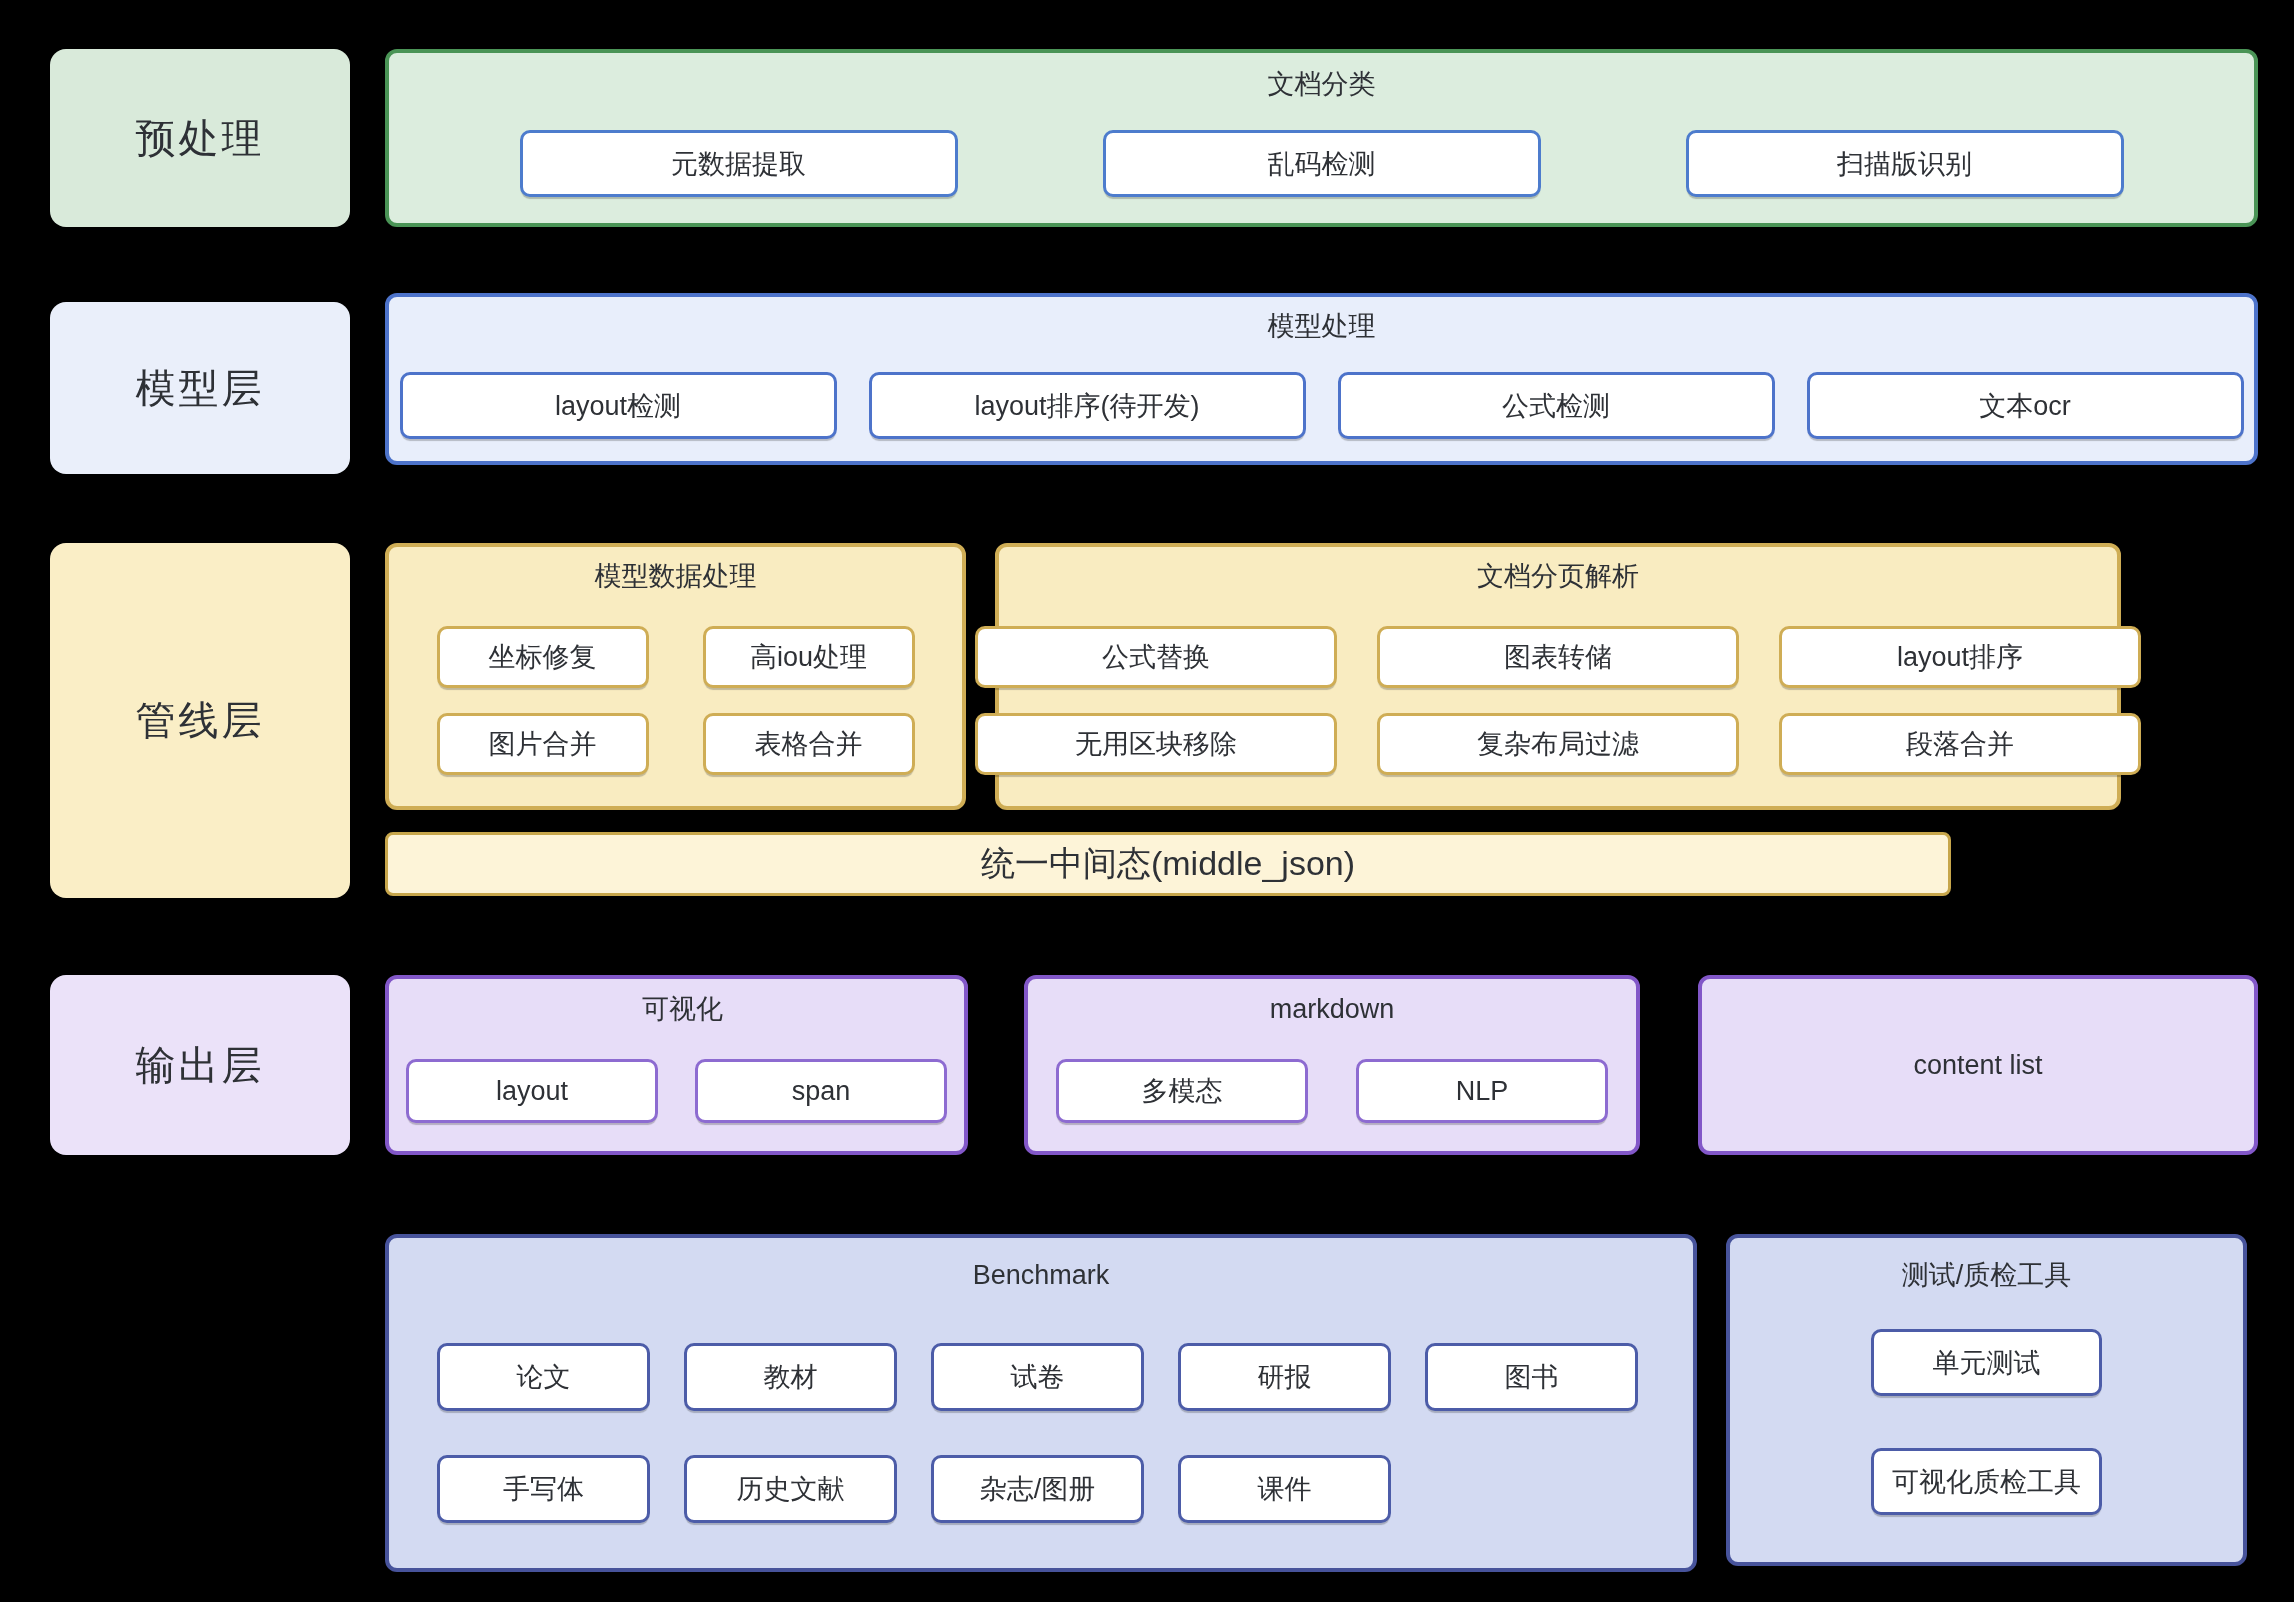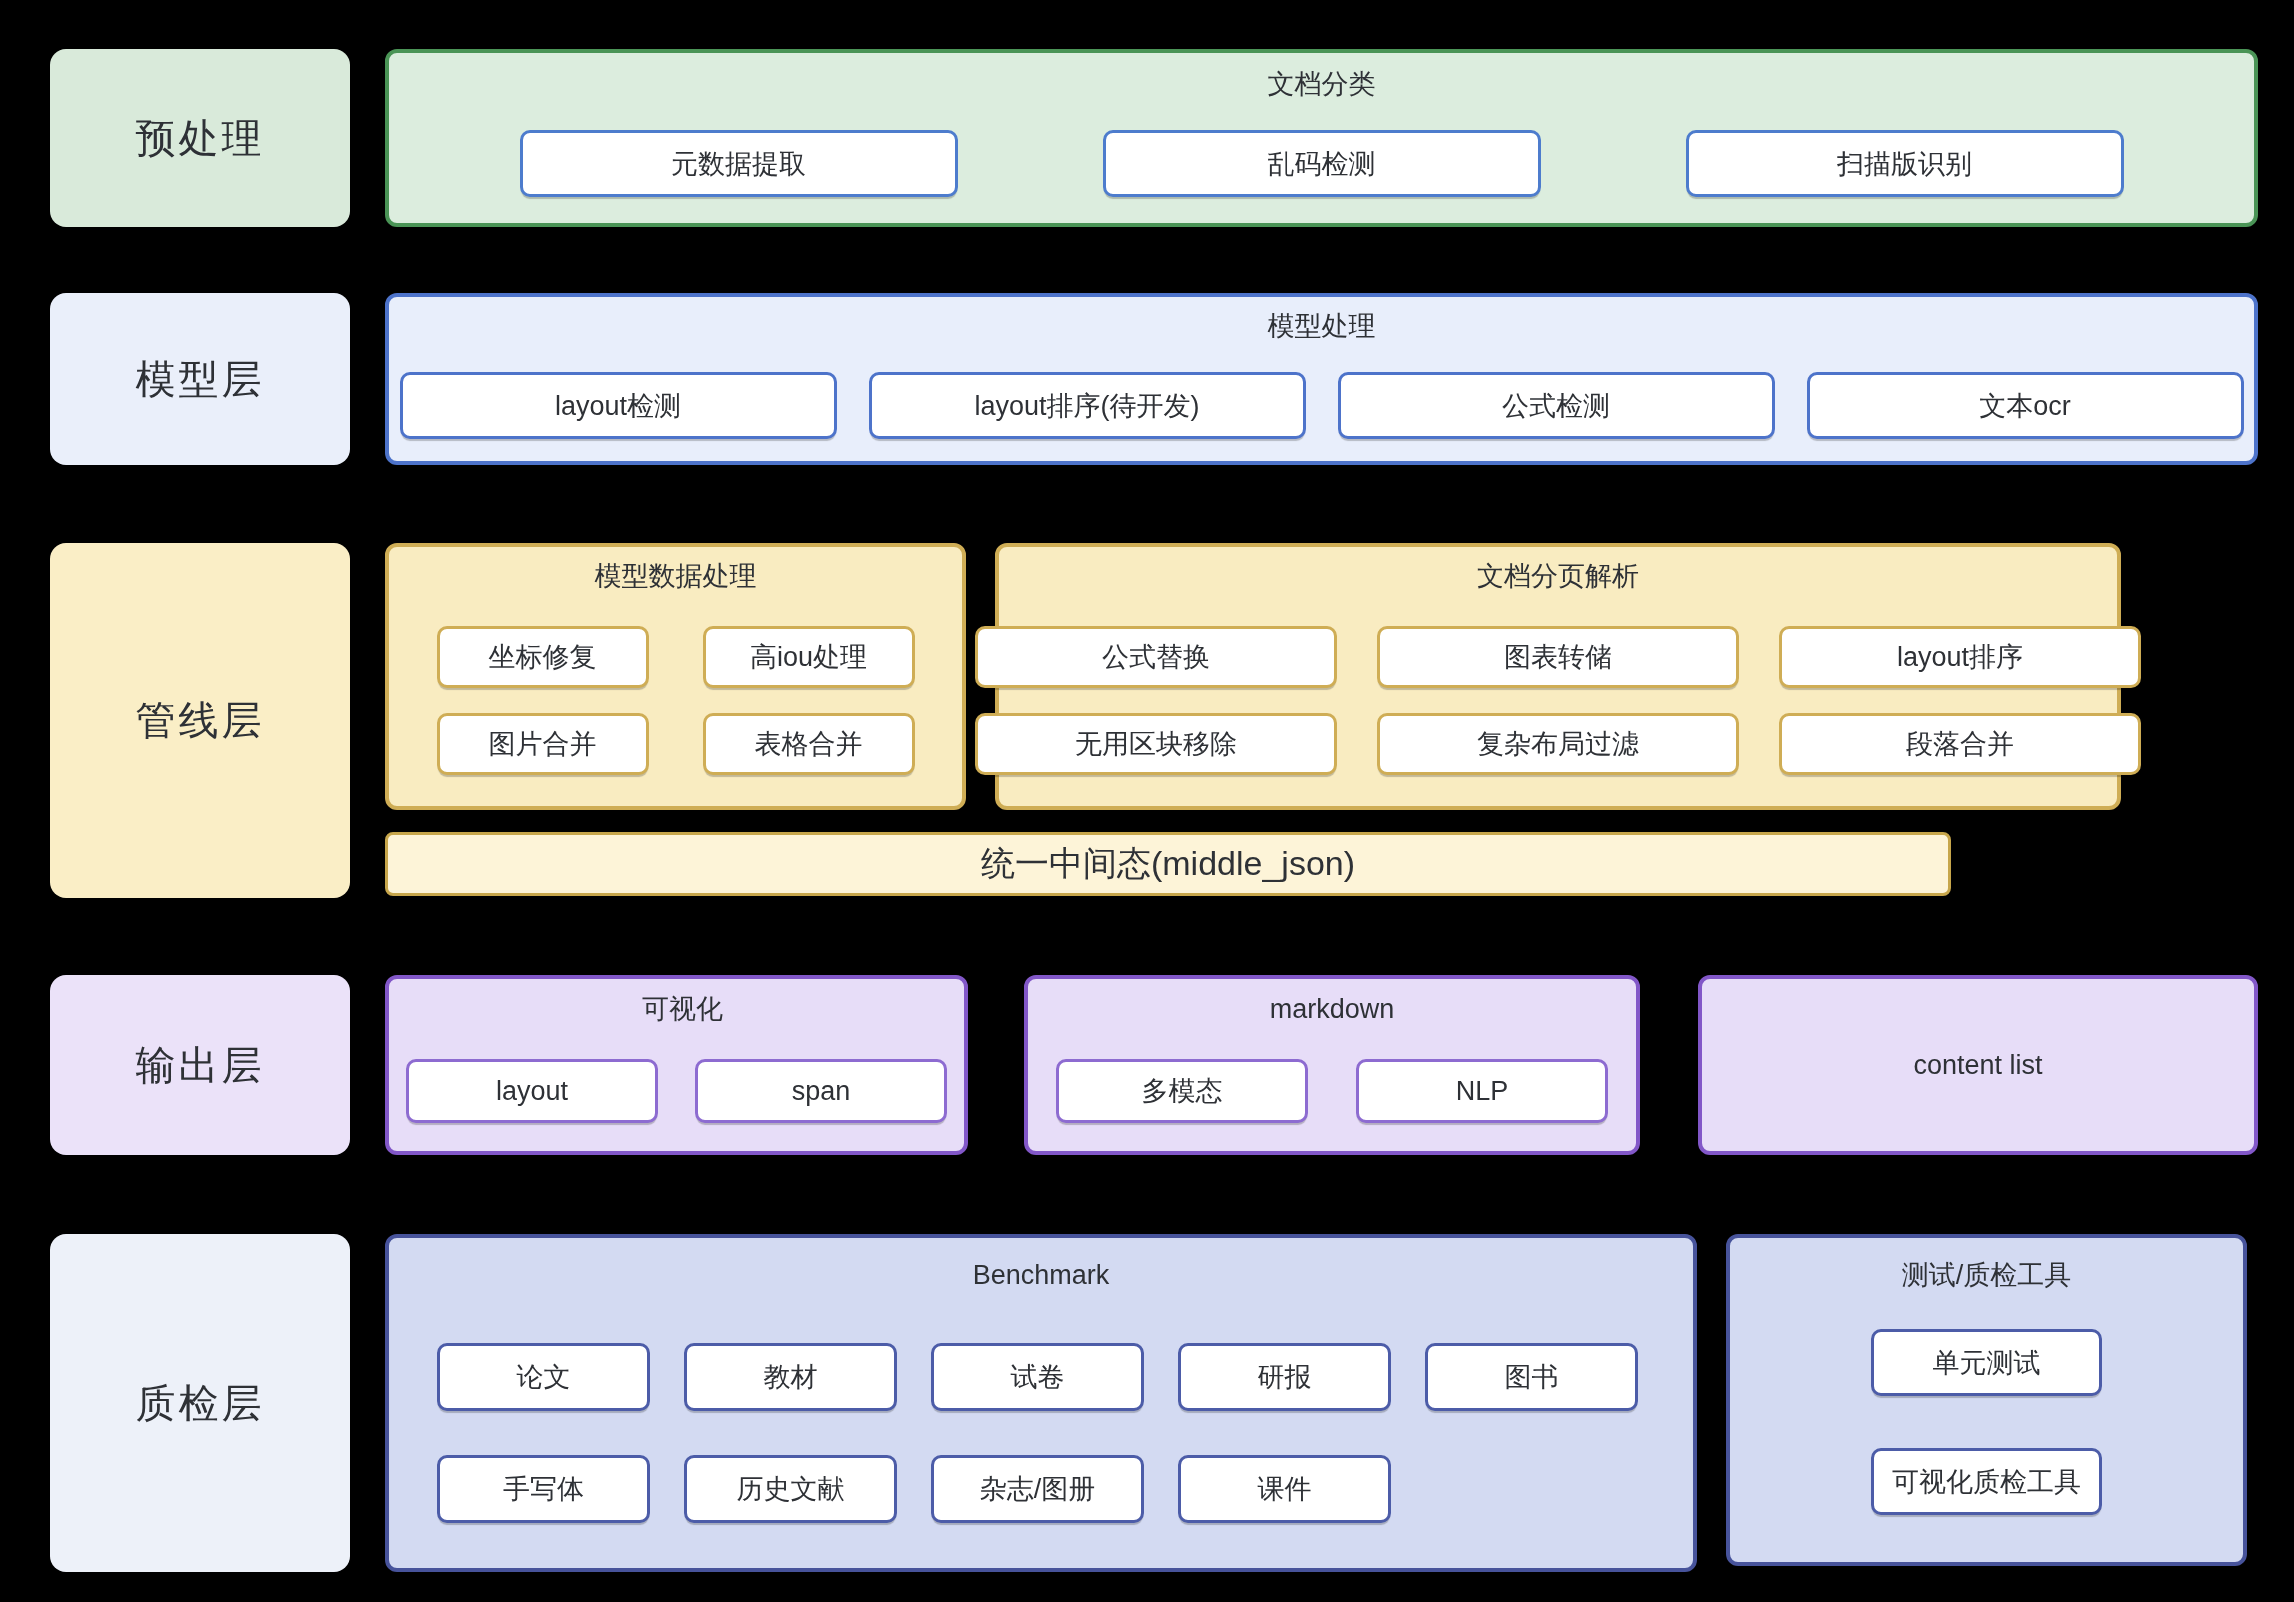--- a/index.html
+++ b/index.html
@@ -9,21 +9,21 @@
     overflow:hidden;
   }
   
   .label-box{
     position:absolute;left:50px;width:300px;
     display:flex;align-items:center;justify-content:center;
     font-size:40px;font-weight:500;letter-spacing:3px;
     border-radius:16px;box-shadow:0 4px 3px -2px rgba(0,0,0,.45);
   }
   .lb1{top:49px;height:178px;background:#d9eada;}
-  .lb2{top:293px;height:172px;background:#eaeffa;}
+  .lb2{top:302px;height:172px;background:#eaeffa;}
   .lb3{top:543px;height:355px;background:#faeec6;}
   .lb4{top:975px;height:180px;background:#ebe2f9;}
   .lb5{top:1234px;height:338px;background:#edf1f9;}
 
   
   .panel{
     position:absolute;box-sizing:border-box;
     border:4px solid;border-radius:12px;
     box-shadow:0 5px 3px -2px rgba(0,0,0,.5);
   }
@@ -108,21 +108,20 @@
 </style>
 </head>
 <body>
 
 <div class="canvas">
 
   <div class="label-box lb1">预处理</div>
   <div class="label-box lb2">模型层</div>
   <div class="label-box lb3">管线层</div>
   <div class="label-box lb4">输出层</div>
-  <div class="label-box lb5">质检层</div>
 
   <div class="panel green-p" id="p-docclass">
     <div class="panel-title">文档分类</div>
     <div class="btn-row">
       <div class="node">元数据提取</div>
       <div class="node">乱码检测</div>
       <div class="node">扫描版识别</div>
     </div>
   </div>
 

